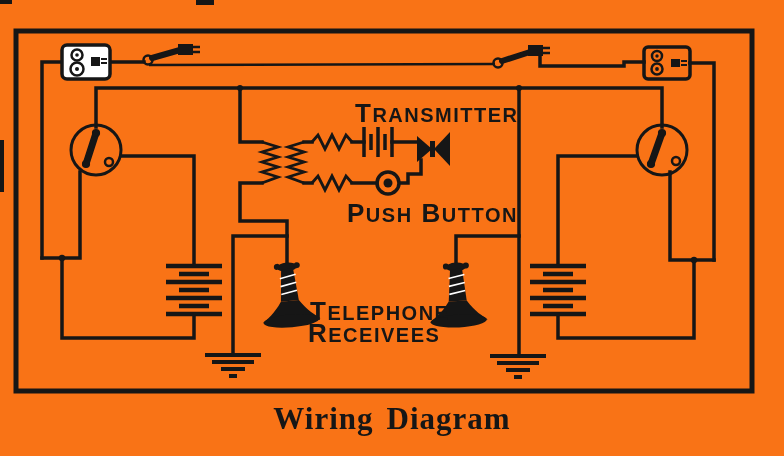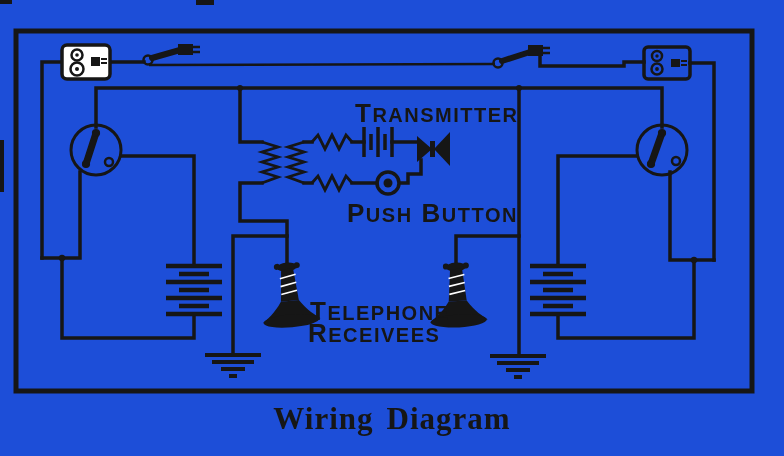--- a/index.html
+++ b/index.html
@@ -1,16 +1,16 @@
 <!DOCTYPE html>
 <html><head>
 <meta charset="utf-8">
 <style>
   html,body{margin:0;padding:0;background:#ffffff;}
-  .stage{position:relative;width:784px;height:456px;background:#1d4ed8;overflow:hidden;
+  .stage{position:relative;width:784px;height:456px;background:#f97316;overflow:hidden;
          font-family:"Liberation Sans",sans-serif;}
   svg{position:absolute;left:0;top:0;}
   .wire{stroke:#161616;stroke-width:3.5;fill:none;stroke-linecap:square;}
   .thinwire{stroke:#161616;stroke-width:2.4;fill:none;}
   .zig{stroke:#161616;stroke-width:2.8;fill:none;stroke-linejoin:miter;}
   .sym{stroke:#161616;fill:none;}
   .ink{fill:#161616;}
   .paper{fill:#ffffff;}
   .label{font-family:"Liberation Sans",sans-serif;font-weight:bold;fill:#161616;
          letter-spacing:1.5px;}

